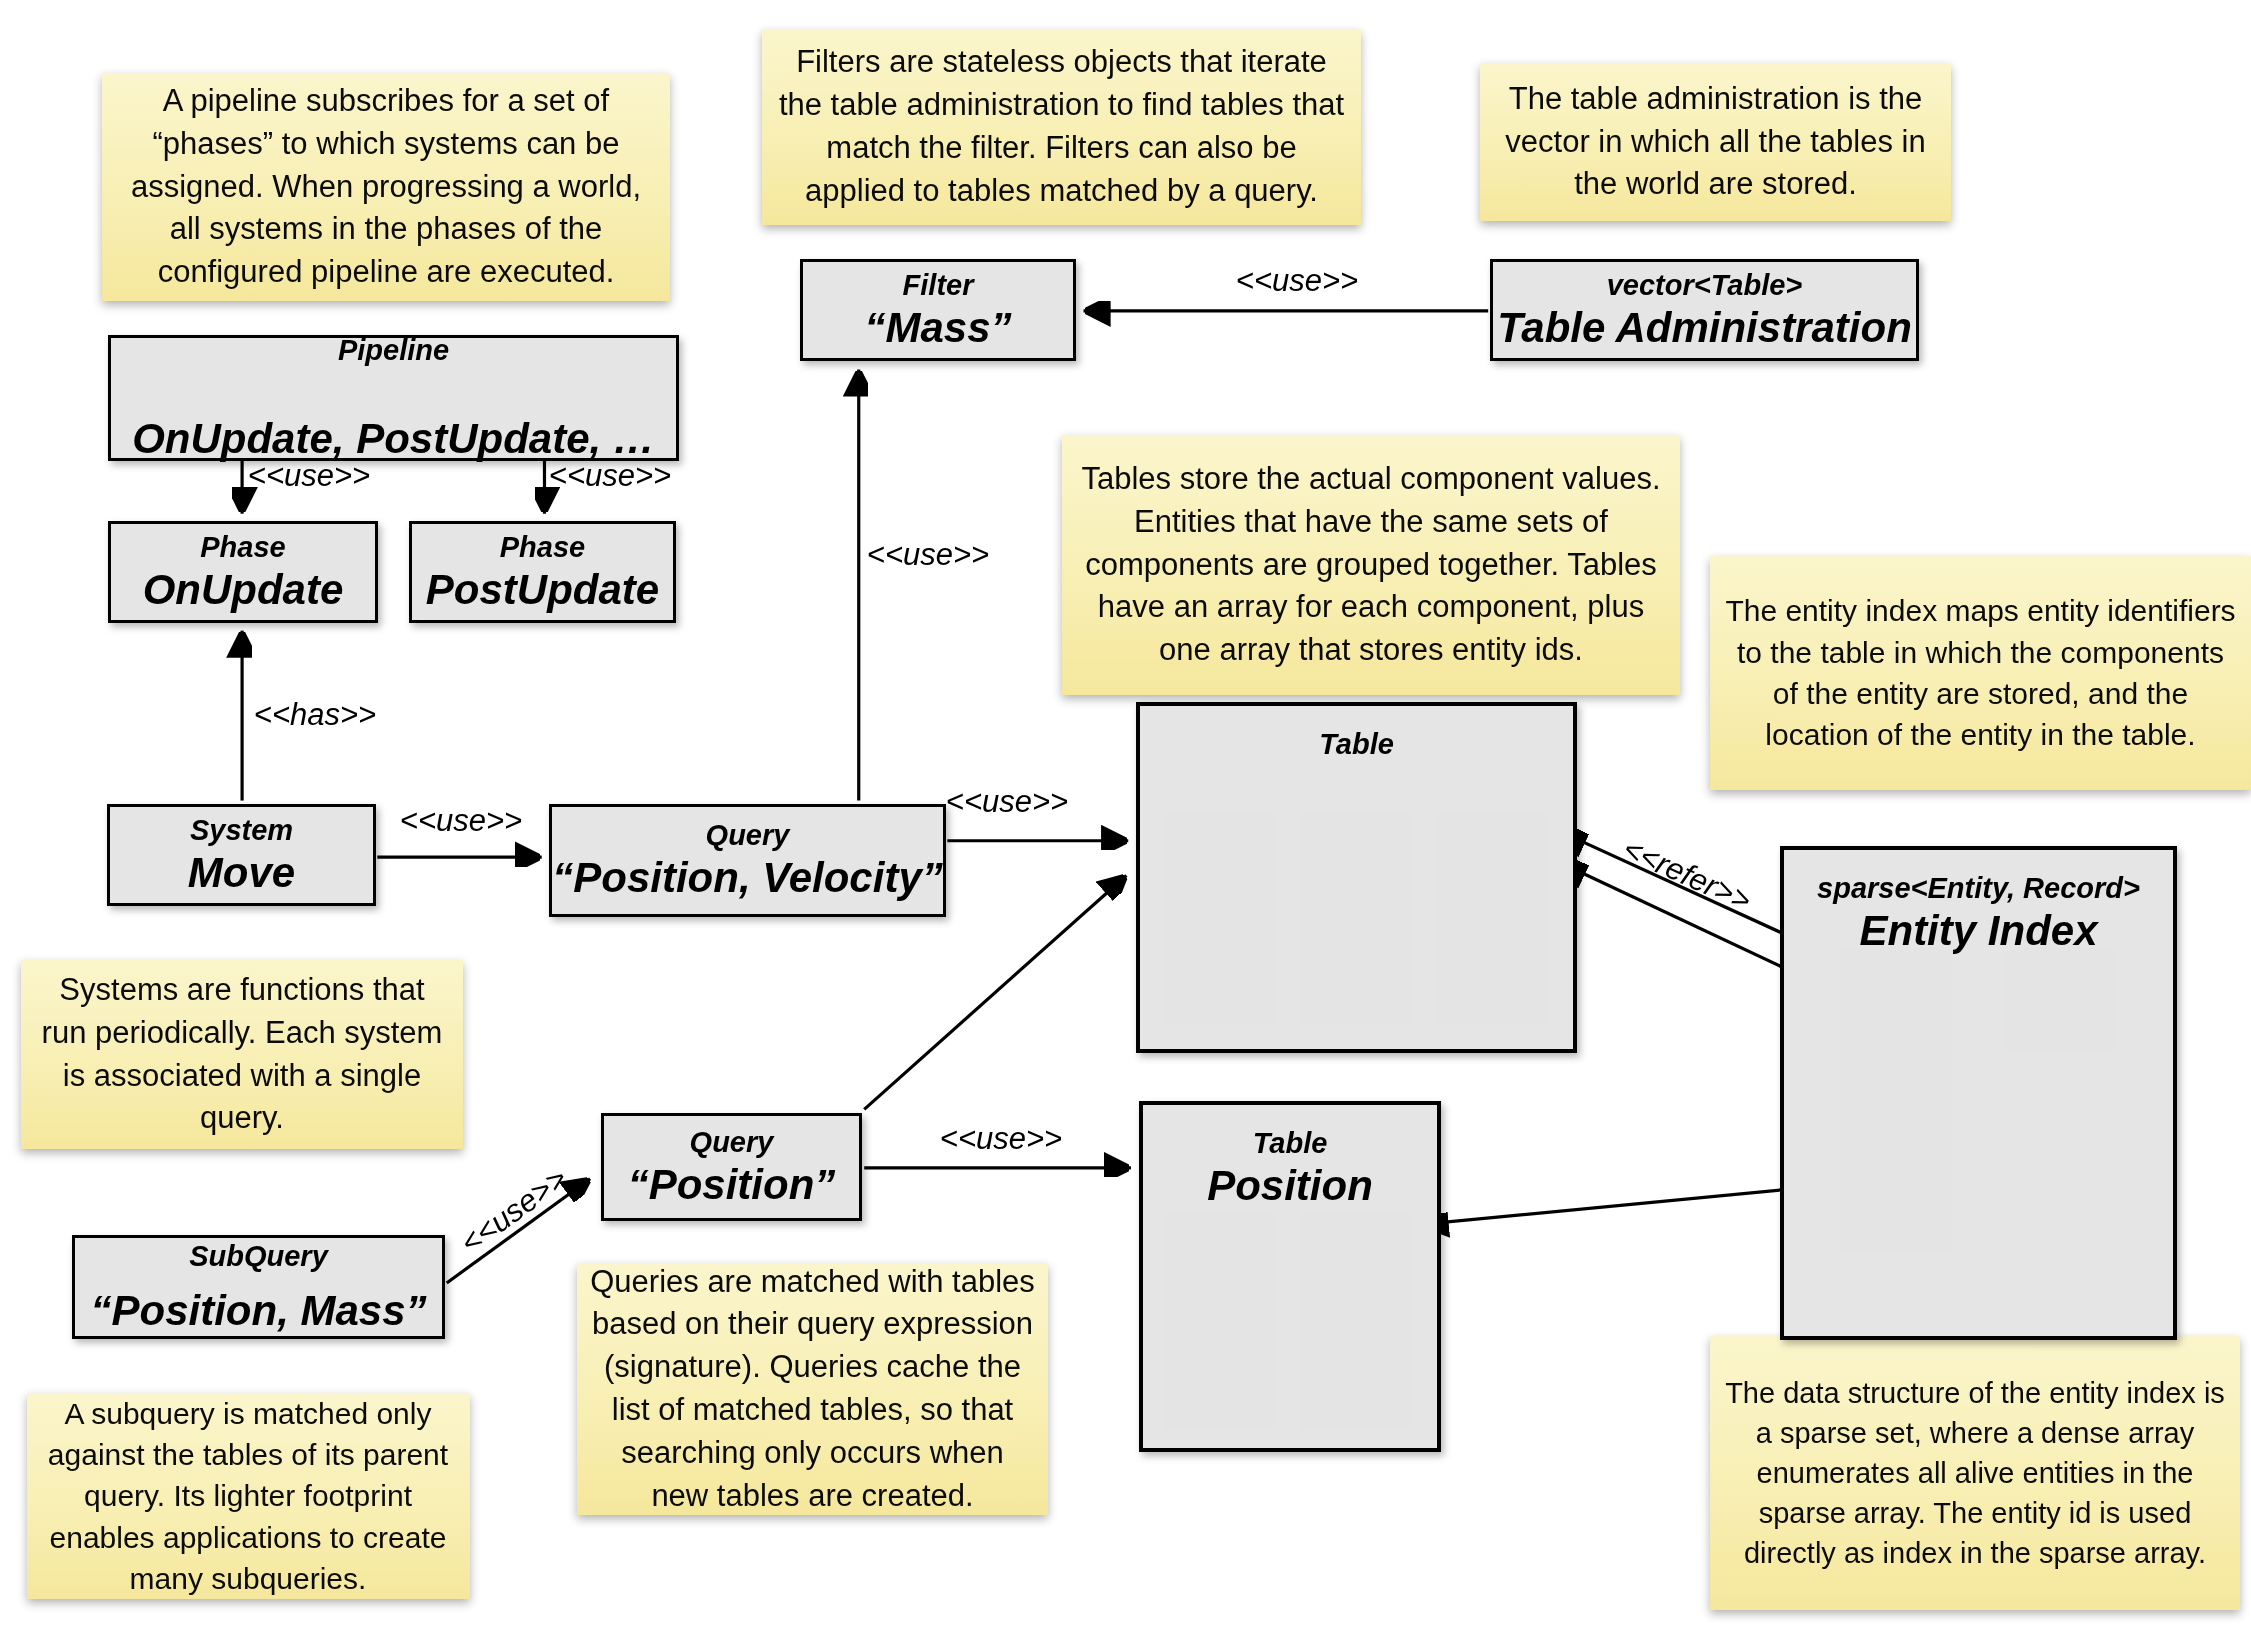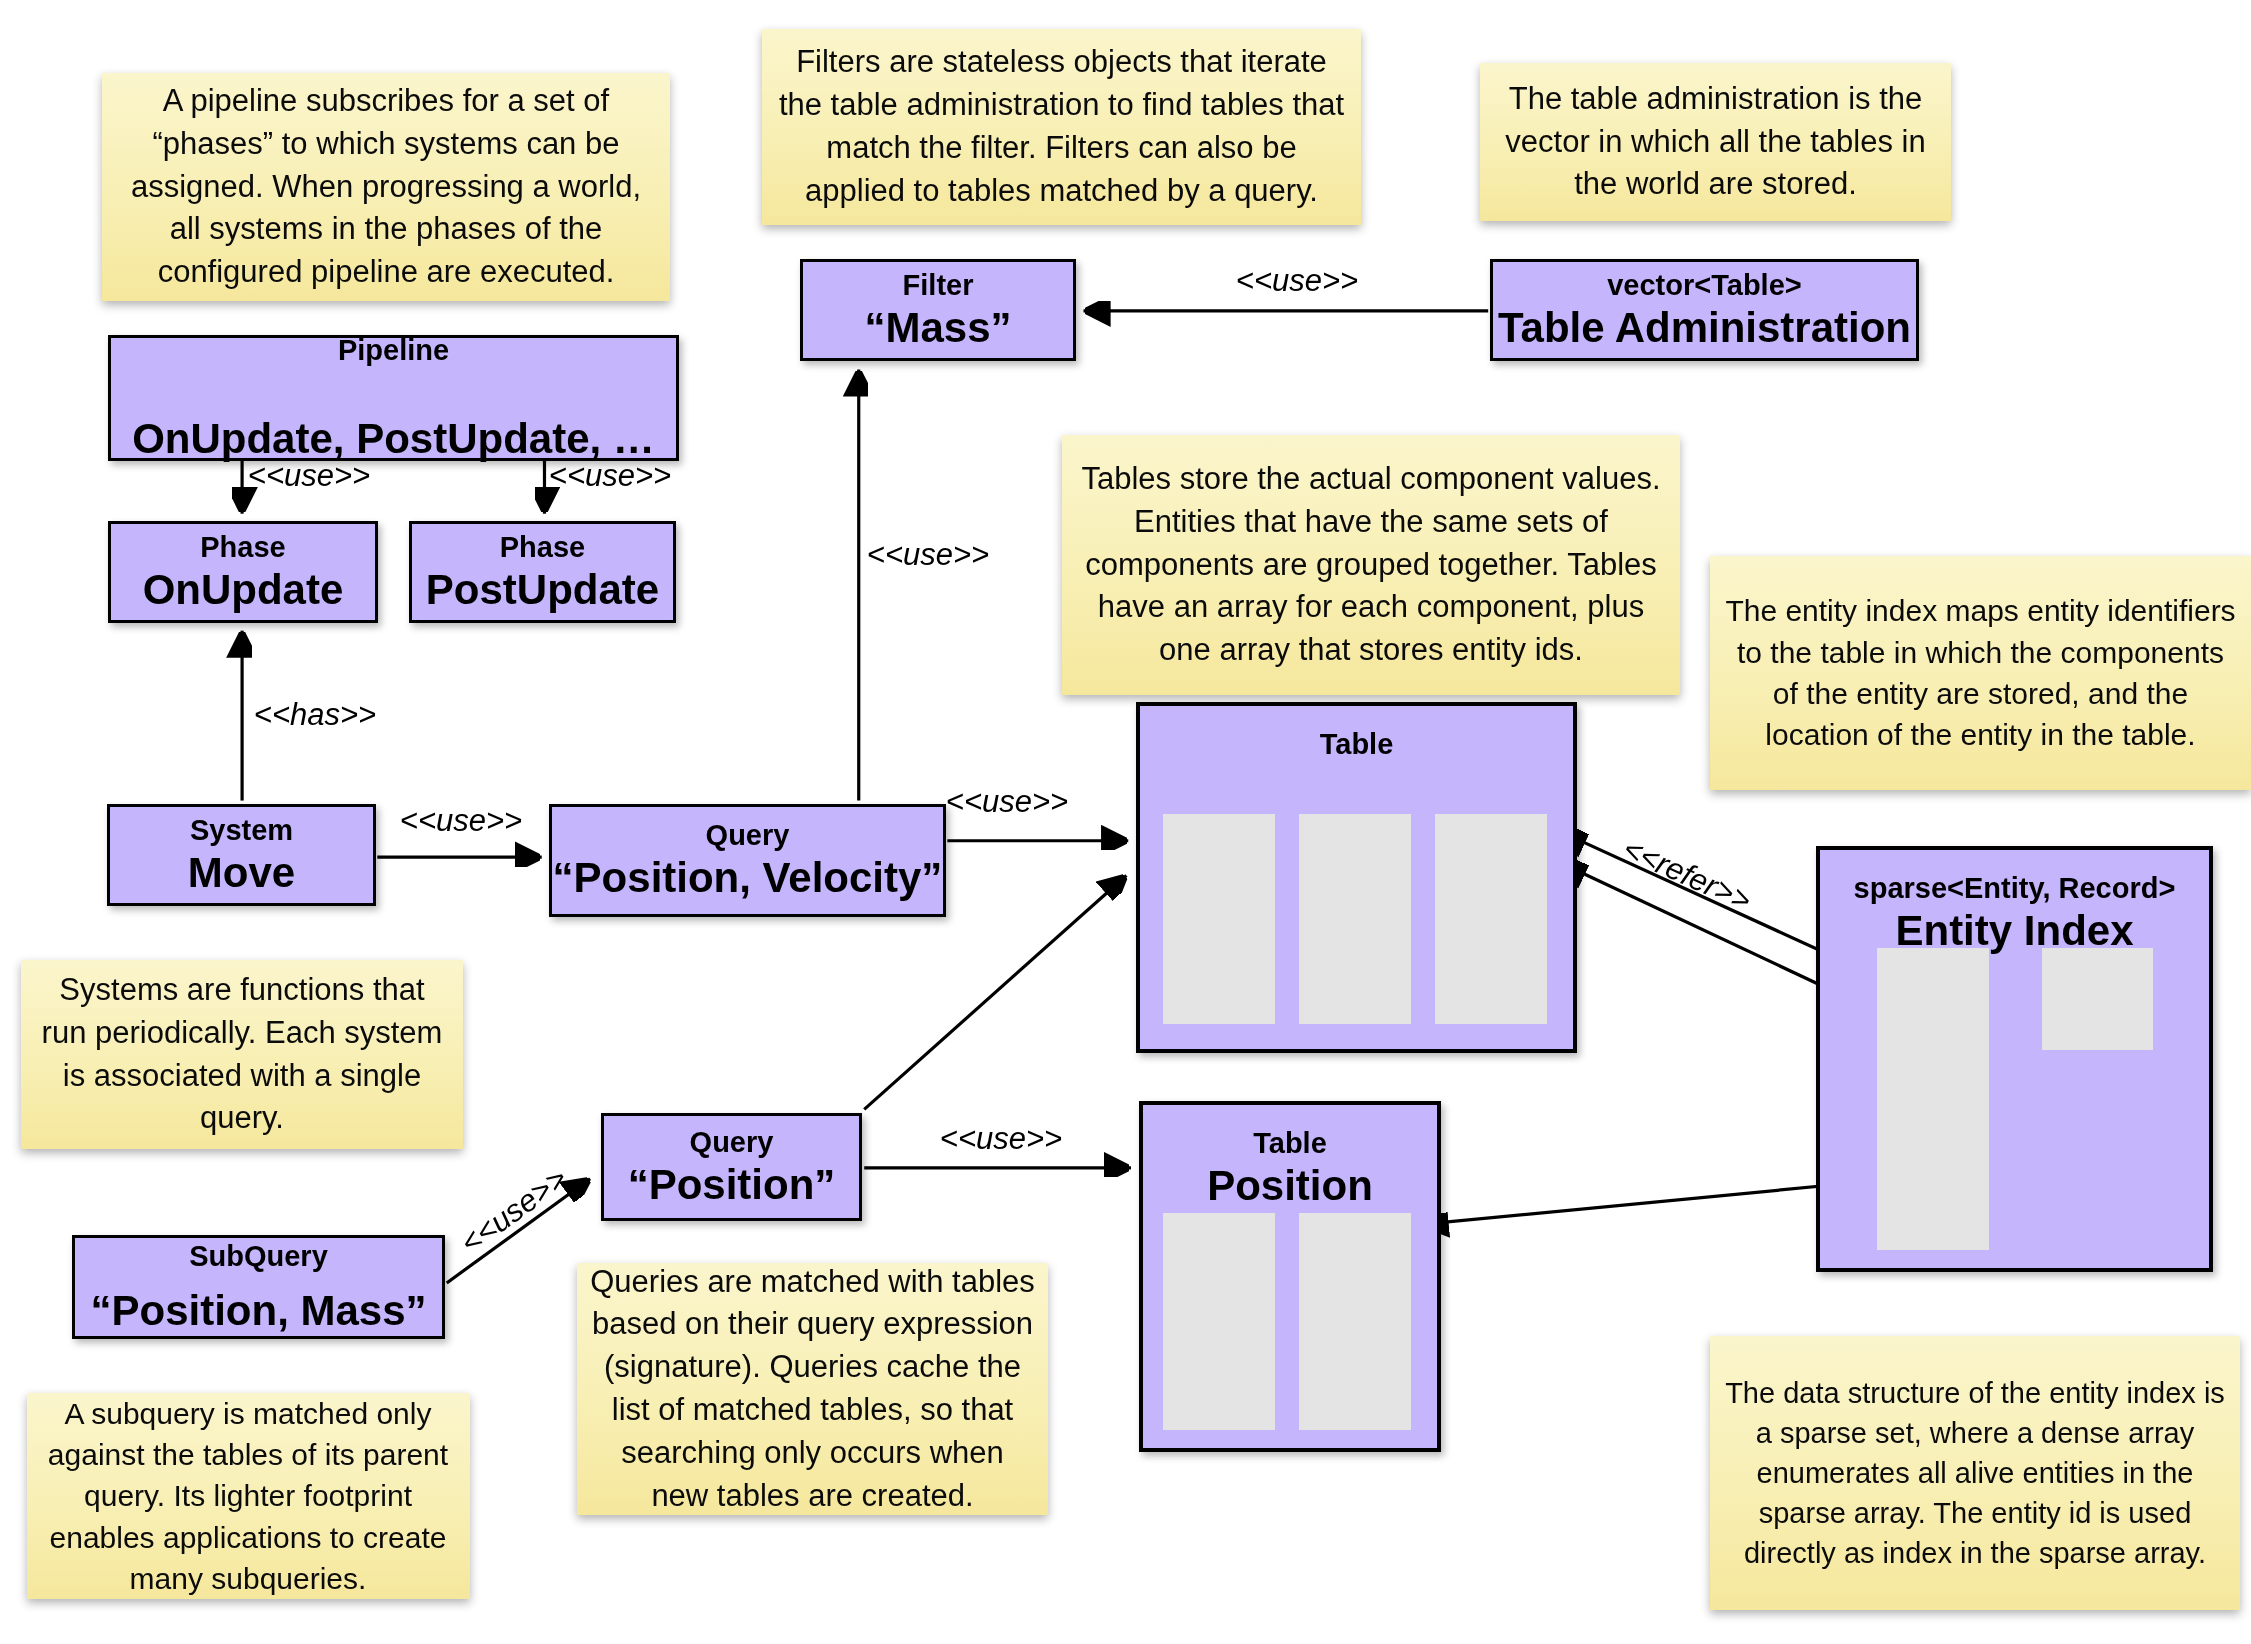--- a/index.html
+++ b/index.html
@@ -12,24 +12,24 @@
     background:linear-gradient(180deg,#FBF5CC 0%,#F8EFB4 55%,#F5E79C 100%);
     box-shadow:0 3.7px 9.1px rgba(0,0,0,0.30);
     display:flex;align-items:center;justify-content:center;
     text-align:center;font-size:31px;line-height:1.38;color:#0b0b0b;
     padding:9.1px 12.8px;box-sizing:border-box;
   }
   .note.f33{font-size:30px;}
   .note.f32{font-size:29px;}
 
   .box{
-    position:absolute;background:#c4b5fd;border:3.7px solid #000;
+    position:absolute;background:#e5e5e5;border:3.7px solid #000;
     box-shadow:2.7px 3.7px 7.3px rgba(0,0,0,0.28);
     display:flex;flex-direction:column;align-items:center;justify-content:center;
-    box-sizing:border-box;text-align:right;
+    box-sizing:border-box;text-align:right;font-style:italic;
   }
   .box .box-title{font-size:29px;font-weight:bold;line-height:1.25;}
   .box .box-value{font-size:42px;font-weight:bold;line-height:1.2;}
   .box.big{justify-content:flex-start;padding-top:20px;border-width:4.6px;}
   .gray{position:absolute;background:#E4E4E4;}
 
   .elabel{
     position:absolute;transform:translate(-50%,-50%);
     font-size:31px;font-style:italic;white-space:nowrap;
   }
@@ -52,21 +52,21 @@
   #box-phase-onupdate{left:108px;top:521px;width:270px;height:102px;}
   #box-phase-postupdate{left:409px;top:521px;width:267px;height:102px;}
   #box-filter{left:800px;top:259px;width:276px;height:102px;}
   #box-table-admin{left:1490px;top:259px;width:429px;height:102px;}
   #box-system-move{left:107px;top:804px;width:269px;height:102px;}
   #box-query-pv{left:549px;top:804px;width:397px;height:113px;}
   #box-query-p{left:601px;top:1113px;width:261px;height:108px;}
   #box-subquery{left:72px;top:1235px;width:373px;height:104px;gap:12px;}
   #box-table-pv{left:1136px;top:702px;width:441px;height:351px;}
   #box-table-p{left:1139px;top:1101px;width:302px;height:351px;}
-  #box-entity-index{left:1780px;top:846px;width:397px;height:426px;margin-left:36px;}
+  #box-entity-index{left:1780px;top:846px;width:397px;height:494px;}
 
   
   #box-table-pv .col1{left:23px;top:108px;width:112px;height:210px;}
   #box-table-pv .col2{left:159px;top:108px;width:112px;height:210px;}
   #box-table-pv .col3{left:295px;top:108px;width:112px;height:210px;}
   #box-table-p .col1{left:20px;top:108px;width:112px;height:217px;}
   #box-table-p .col2{left:156px;top:108px;width:112px;height:217px;}
   #box-entity-index .sparse{left:57px;top:98px;width:112px;height:302px;}
   #box-entity-index .dense{left:222px;top:98px;width:111px;height:102px;}
 

